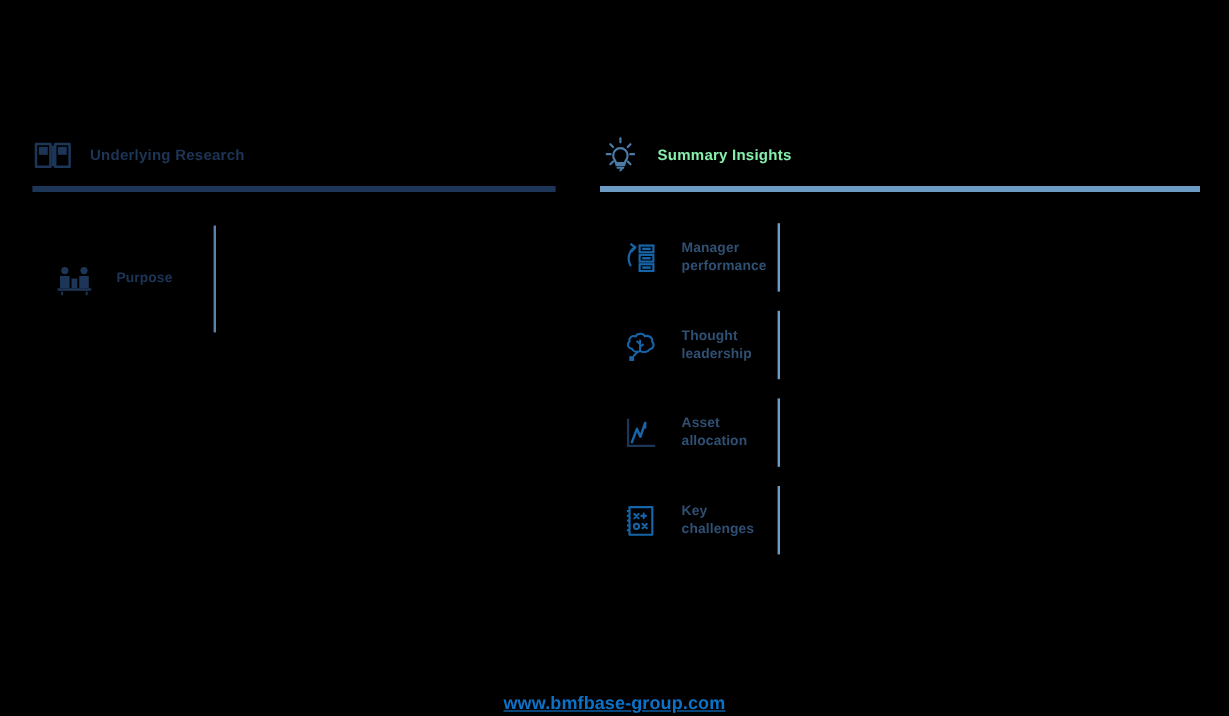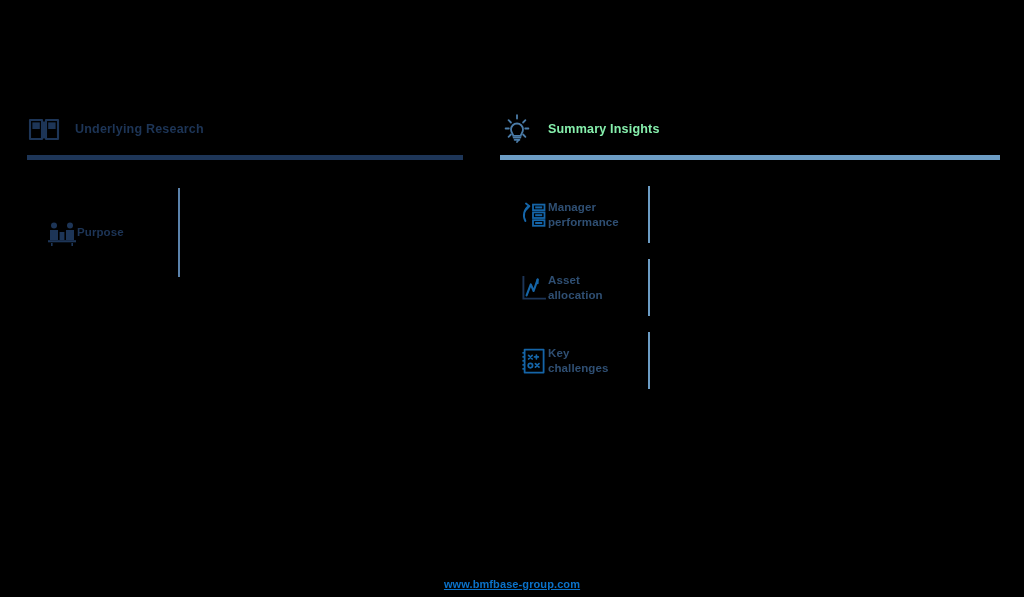--- a/index.html
+++ b/index.html
@@ -72,21 +72,21 @@
     position: absolute;
     left: 20px;
   }
   .panel-left  .item-list { top: 180px; }
   .panel-right .item-list { top: 178px; }
 
   .item-row {
     position: relative;
     display: flex;
     align-items: center;
-    gap: 0;
+    gap: 20px;
   }
   .panel-left  .item-row { height: 105px; }
   .panel-right .item-row { height: 73px; }
 
   .item-icon {
     width: 30px;
     height: 30px;
     flex: 0 0 30px;
     display: block;
   }
@@ -115,21 +115,21 @@
   .panel-left  .item-sep { left: 131px; background: #5b82ab; }
   .panel-right .item-sep { left: 128px; background: #6c9cc4; }
 
   
   .footer-link {
     position: absolute;
     left: 0;
     right: 0;
     top: 578px;
     text-align: center;
-    font-size: 11px;
+    font-size: 15px;
     font-weight: bold;
     color: #0b72c9;
     letter-spacing: 0.1px;
     text-decoration: underline;
     text-decoration-color: #0b72c9;
     cursor: pointer;
   }
 </style>
 </head>
 <body>
@@ -222,20 +222,38 @@
             </g>
             <rect x="15.2" y="5.4" width="7" height="2" fill="#1565a8"></rect>
             <rect x="15.2" y="13.2" width="7" height="2" fill="#1565a8"></rect>
             <rect x="15.2" y="21" width="7" height="2" fill="#1565a8"></rect>
           </svg>
         </span>
         <span class="item-label">Manager performance</span>
         <span class="item-sep"></span>
       </div>
 
+      <div class="item-row">
+        <span class="item-icon">
+          <svg viewBox="0 0 28 28" width="28" height="28" aria-hidden="true">
+            <g fill="none" stroke="#1565a8" stroke-width="1.7" stroke-linejoin="round">
+              <path d="M6.6 16.6 C3.2 16 2.2 12.6 4.6 10.6 C3.8 7.6 7 5 9.6 6.4 C11 3.6 16 3.4 17.4 6.2
+                       C21 5 24.4 7.8 23.4 11 C25.8 12.8 24.6 16.6 21.4 17 C20 19.6 15.6 20.2 13.4 18.2
+                       C11.4 20 7.6 19.4 6.6 16.6 Z"></path>
+              <path d="M13.4 18.2 v-9"></path>
+              <path d="M13.4 12.6 l-3 -2.4"></path>
+              <path d="M13.4 15 l3 -2.2"></path>
+              <path d="M11.2 19.4 l-3.4 3.4"></path>
+            </g>
+            <rect x="4.4" y="22.8" width="4" height="4" fill="#1565a8"></rect>
+          </svg>
+        </span>
+        <span class="item-label">Thought leadership</span>
+        <span class="item-sep"></span>
+      </div>
 
       <div class="item-row">
         <span class="item-icon">
           <svg viewBox="0 0 28 28" width="28" height="28" aria-hidden="true">
             <g fill="none" stroke="#1d3557" stroke-width="1.9" stroke-linecap="square">
               <path d="M3.4 3 v21.6 h21.6"></path>
             </g>
             <g fill="none" stroke="#1565a8" stroke-width="2.1" stroke-linejoin="round" stroke-linecap="round">
               <path d="M6.6 21.4 l4.2 -11 2.8 6.6 4 -11.4"></path>
               <path d="M17.6 5.6 v3.6"></path>

